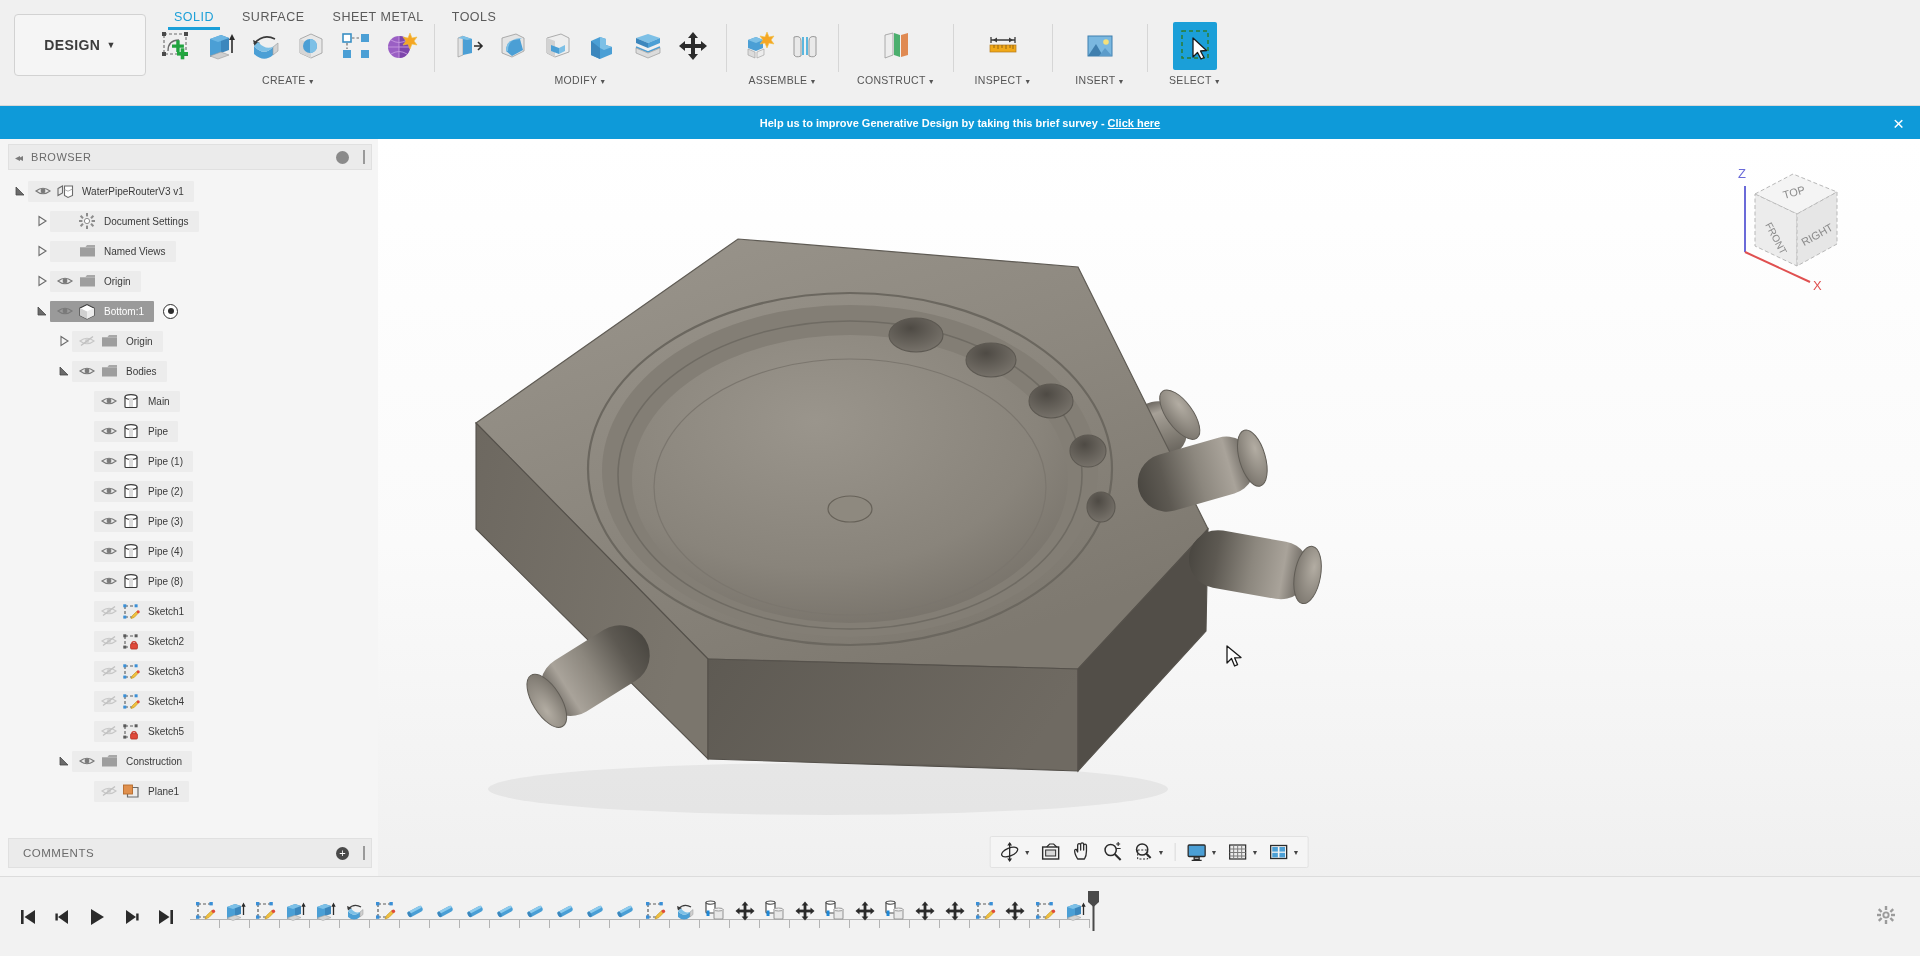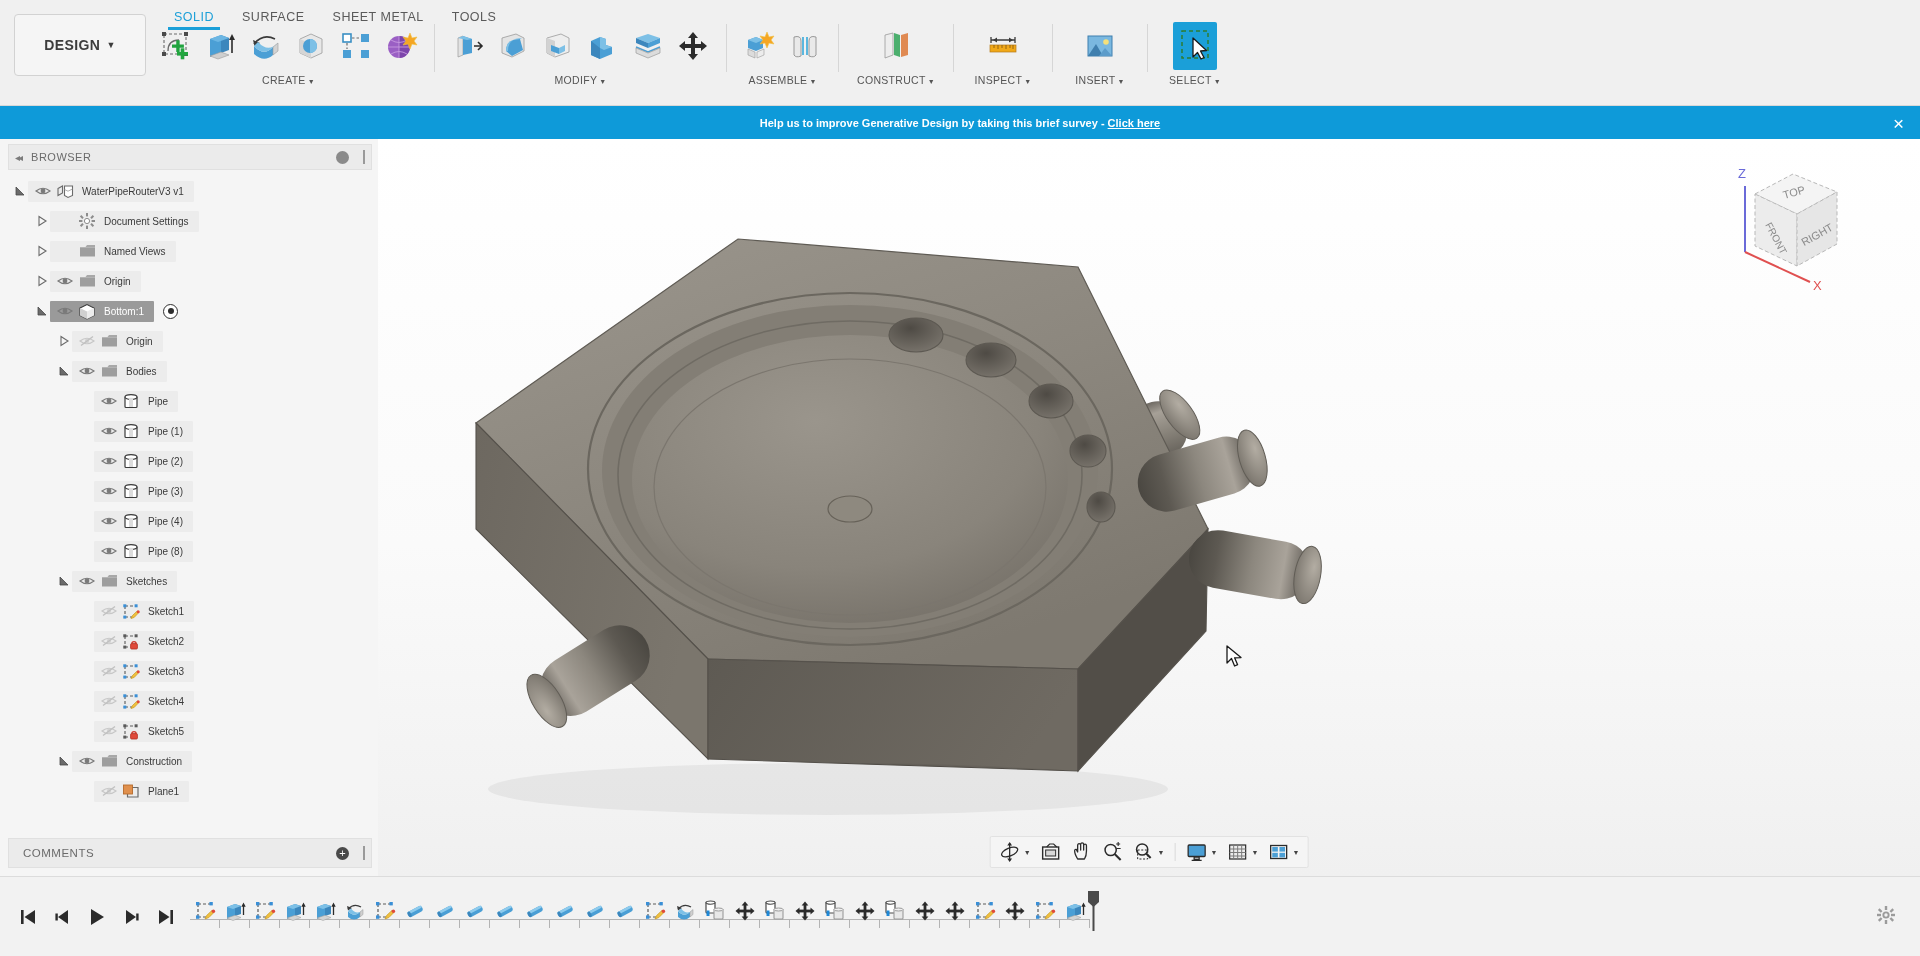--- a/index.html
+++ b/index.html
@@ -591,138 +591,135 @@
                 <circle cx="8" cy="6" r="2.4" fill="#7a7a7a"></circle>
               </svg>
             </span>
             <span class="ic">
               <svg width="18" height="17" viewBox="0 0 18 17">
                 <rect x="3" y="3.5" width="12" height="11" rx="1" fill="#fff" stroke="#3a3a3a" stroke-width="1.2"></rect>
                 <ellipse cx="9" cy="4" rx="6" ry="2.4" fill="#fff" stroke="#3a3a3a" stroke-width="1.2"></ellipse>
                 <path d="M7 4.8 L7 14 L11 14 L11 4.8 Z" fill="#dcdcdc"></path>
               </svg>
             </span>
-            <span class="lbl">Pipe</span>
+            <span class="lbl">Main</span>
           </span>
         </div>
         <div class="node" style="padding-left: 78px;">
           <span class="arrow"></span>
           <span class="node-pill">
             <span class="eye">
               <svg width="16" height="12" viewBox="0 0 16 12">
                 <path d="M1 6 Q8 0.5 15 6 Q8 11.5 1 6 Z" fill="none" stroke="#7a7a7a" stroke-width="1.2"></path>
                 <circle cx="8" cy="6" r="2.4" fill="#7a7a7a"></circle>
               </svg>
             </span>
             <span class="ic">
               <svg width="18" height="17" viewBox="0 0 18 17">
                 <rect x="3" y="3.5" width="12" height="11" rx="1" fill="#fff" stroke="#3a3a3a" stroke-width="1.2"></rect>
                 <ellipse cx="9" cy="4" rx="6" ry="2.4" fill="#fff" stroke="#3a3a3a" stroke-width="1.2"></ellipse>
                 <path d="M7 4.8 L7 14 L11 14 L11 4.8 Z" fill="#dcdcdc"></path>
               </svg>
             </span>
-            <span class="lbl">Pipe (1)</span>
+            <span class="lbl">Pipe</span>
           </span>
         </div>
         <div class="node" style="padding-left: 78px;">
           <span class="arrow"></span>
           <span class="node-pill">
             <span class="eye">
               <svg width="16" height="12" viewBox="0 0 16 12">
                 <path d="M1 6 Q8 0.5 15 6 Q8 11.5 1 6 Z" fill="none" stroke="#7a7a7a" stroke-width="1.2"></path>
                 <circle cx="8" cy="6" r="2.4" fill="#7a7a7a"></circle>
               </svg>
             </span>
             <span class="ic">
               <svg width="18" height="17" viewBox="0 0 18 17">
                 <rect x="3" y="3.5" width="12" height="11" rx="1" fill="#fff" stroke="#3a3a3a" stroke-width="1.2"></rect>
                 <ellipse cx="9" cy="4" rx="6" ry="2.4" fill="#fff" stroke="#3a3a3a" stroke-width="1.2"></ellipse>
                 <path d="M7 4.8 L7 14 L11 14 L11 4.8 Z" fill="#dcdcdc"></path>
               </svg>
             </span>
-            <span class="lbl">Pipe (2)</span>
+            <span class="lbl">Pipe (1)</span>
           </span>
         </div>
         <div class="node" style="padding-left: 78px;">
           <span class="arrow"></span>
           <span class="node-pill">
             <span class="eye">
               <svg width="16" height="12" viewBox="0 0 16 12">
                 <path d="M1 6 Q8 0.5 15 6 Q8 11.5 1 6 Z" fill="none" stroke="#7a7a7a" stroke-width="1.2"></path>
                 <circle cx="8" cy="6" r="2.4" fill="#7a7a7a"></circle>
               </svg>
             </span>
             <span class="ic">
               <svg width="18" height="17" viewBox="0 0 18 17">
                 <rect x="3" y="3.5" width="12" height="11" rx="1" fill="#fff" stroke="#3a3a3a" stroke-width="1.2"></rect>
                 <ellipse cx="9" cy="4" rx="6" ry="2.4" fill="#fff" stroke="#3a3a3a" stroke-width="1.2"></ellipse>
                 <path d="M7 4.8 L7 14 L11 14 L11 4.8 Z" fill="#dcdcdc"></path>
               </svg>
             </span>
-            <span class="lbl">Pipe (3)</span>
+            <span class="lbl">Pipe (2)</span>
           </span>
         </div>
         <div class="node" style="padding-left: 78px;">
           <span class="arrow"></span>
           <span class="node-pill">
             <span class="eye">
               <svg width="16" height="12" viewBox="0 0 16 12">
                 <path d="M1 6 Q8 0.5 15 6 Q8 11.5 1 6 Z" fill="none" stroke="#7a7a7a" stroke-width="1.2"></path>
                 <circle cx="8" cy="6" r="2.4" fill="#7a7a7a"></circle>
               </svg>
             </span>
             <span class="ic">
               <svg width="18" height="17" viewBox="0 0 18 17">
                 <rect x="3" y="3.5" width="12" height="11" rx="1" fill="#fff" stroke="#3a3a3a" stroke-width="1.2"></rect>
                 <ellipse cx="9" cy="4" rx="6" ry="2.4" fill="#fff" stroke="#3a3a3a" stroke-width="1.2"></ellipse>
                 <path d="M7 4.8 L7 14 L11 14 L11 4.8 Z" fill="#dcdcdc"></path>
               </svg>
             </span>
-            <span class="lbl">Pipe (4)</span>
+            <span class="lbl">Pipe (3)</span>
           </span>
         </div>
         <div class="node" style="padding-left: 78px;">
           <span class="arrow"></span>
           <span class="node-pill">
             <span class="eye">
               <svg width="16" height="12" viewBox="0 0 16 12">
                 <path d="M1 6 Q8 0.5 15 6 Q8 11.5 1 6 Z" fill="none" stroke="#7a7a7a" stroke-width="1.2"></path>
                 <circle cx="8" cy="6" r="2.4" fill="#7a7a7a"></circle>
               </svg>
             </span>
             <span class="ic">
               <svg width="18" height="17" viewBox="0 0 18 17">
                 <rect x="3" y="3.5" width="12" height="11" rx="1" fill="#fff" stroke="#3a3a3a" stroke-width="1.2"></rect>
                 <ellipse cx="9" cy="4" rx="6" ry="2.4" fill="#fff" stroke="#3a3a3a" stroke-width="1.2"></ellipse>
                 <path d="M7 4.8 L7 14 L11 14 L11 4.8 Z" fill="#dcdcdc"></path>
               </svg>
             </span>
-            <span class="lbl">Pipe (8)</span>
-          </span>
-        </div>
-        <div class="node" style="padding-left: 56px;">
-          <span class="arrow">
-            <svg width="12" height="12" viewBox="0 0 12 12">
-              <path d="M2 2 L10 10 L2 10 Z" fill="#6b6b6b" stroke="#4a4a4a" stroke-width=".8"></path>
-            </svg>
-          </span>
+            <span class="lbl">Pipe (4)</span>
+          </span>
+        </div>
+        <div class="node" style="padding-left: 78px;">
+          <span class="arrow"></span>
           <span class="node-pill">
             <span class="eye">
               <svg width="16" height="12" viewBox="0 0 16 12">
                 <path d="M1 6 Q8 0.5 15 6 Q8 11.5 1 6 Z" fill="none" stroke="#7a7a7a" stroke-width="1.2"></path>
                 <circle cx="8" cy="6" r="2.4" fill="#7a7a7a"></circle>
               </svg>
             </span>
             <span class="ic">
-              <svg width="17" height="14" viewBox="0 0 17 14">
-                <path d="M1 3 L6.5 3 L8 1 L16 1 L16 3.5 L1 3.5 Z" fill="#a8a8a8"></path>
-                <rect x="1" y="3.5" width="15" height="9" fill="#9e9e9e"></rect>
-              </svg>
-            </span>
-            <span class="lbl">Sketches</span>
+              <svg width="18" height="17" viewBox="0 0 18 17">
+                <rect x="3" y="3.5" width="12" height="11" rx="1" fill="#fff" stroke="#3a3a3a" stroke-width="1.2"></rect>
+                <ellipse cx="9" cy="4" rx="6" ry="2.4" fill="#fff" stroke="#3a3a3a" stroke-width="1.2"></ellipse>
+                <path d="M7 4.8 L7 14 L11 14 L11 4.8 Z" fill="#dcdcdc"></path>
+              </svg>
+            </span>
+            <span class="lbl">Pipe (8)</span>
           </span>
         </div>
         <div class="node" style="padding-left: 78px;">
           <span class="arrow"></span>
           <span class="node-pill">
             <span class="eye">
               <svg width="16" height="12" viewBox="0 0 16 12">
                 <path d="M1 6 Q8 0.5 15 6 Q8 11.5 1 6 Z" fill="none" stroke="#c7c7c7" stroke-width="1.2"></path>
                 <circle cx="8" cy="6" r="2.2" fill="#d2d2d2"></circle>
                 <path d="M2 10.5 L14 1.5" stroke="#c0c0c0" stroke-width="1.3"></path>

